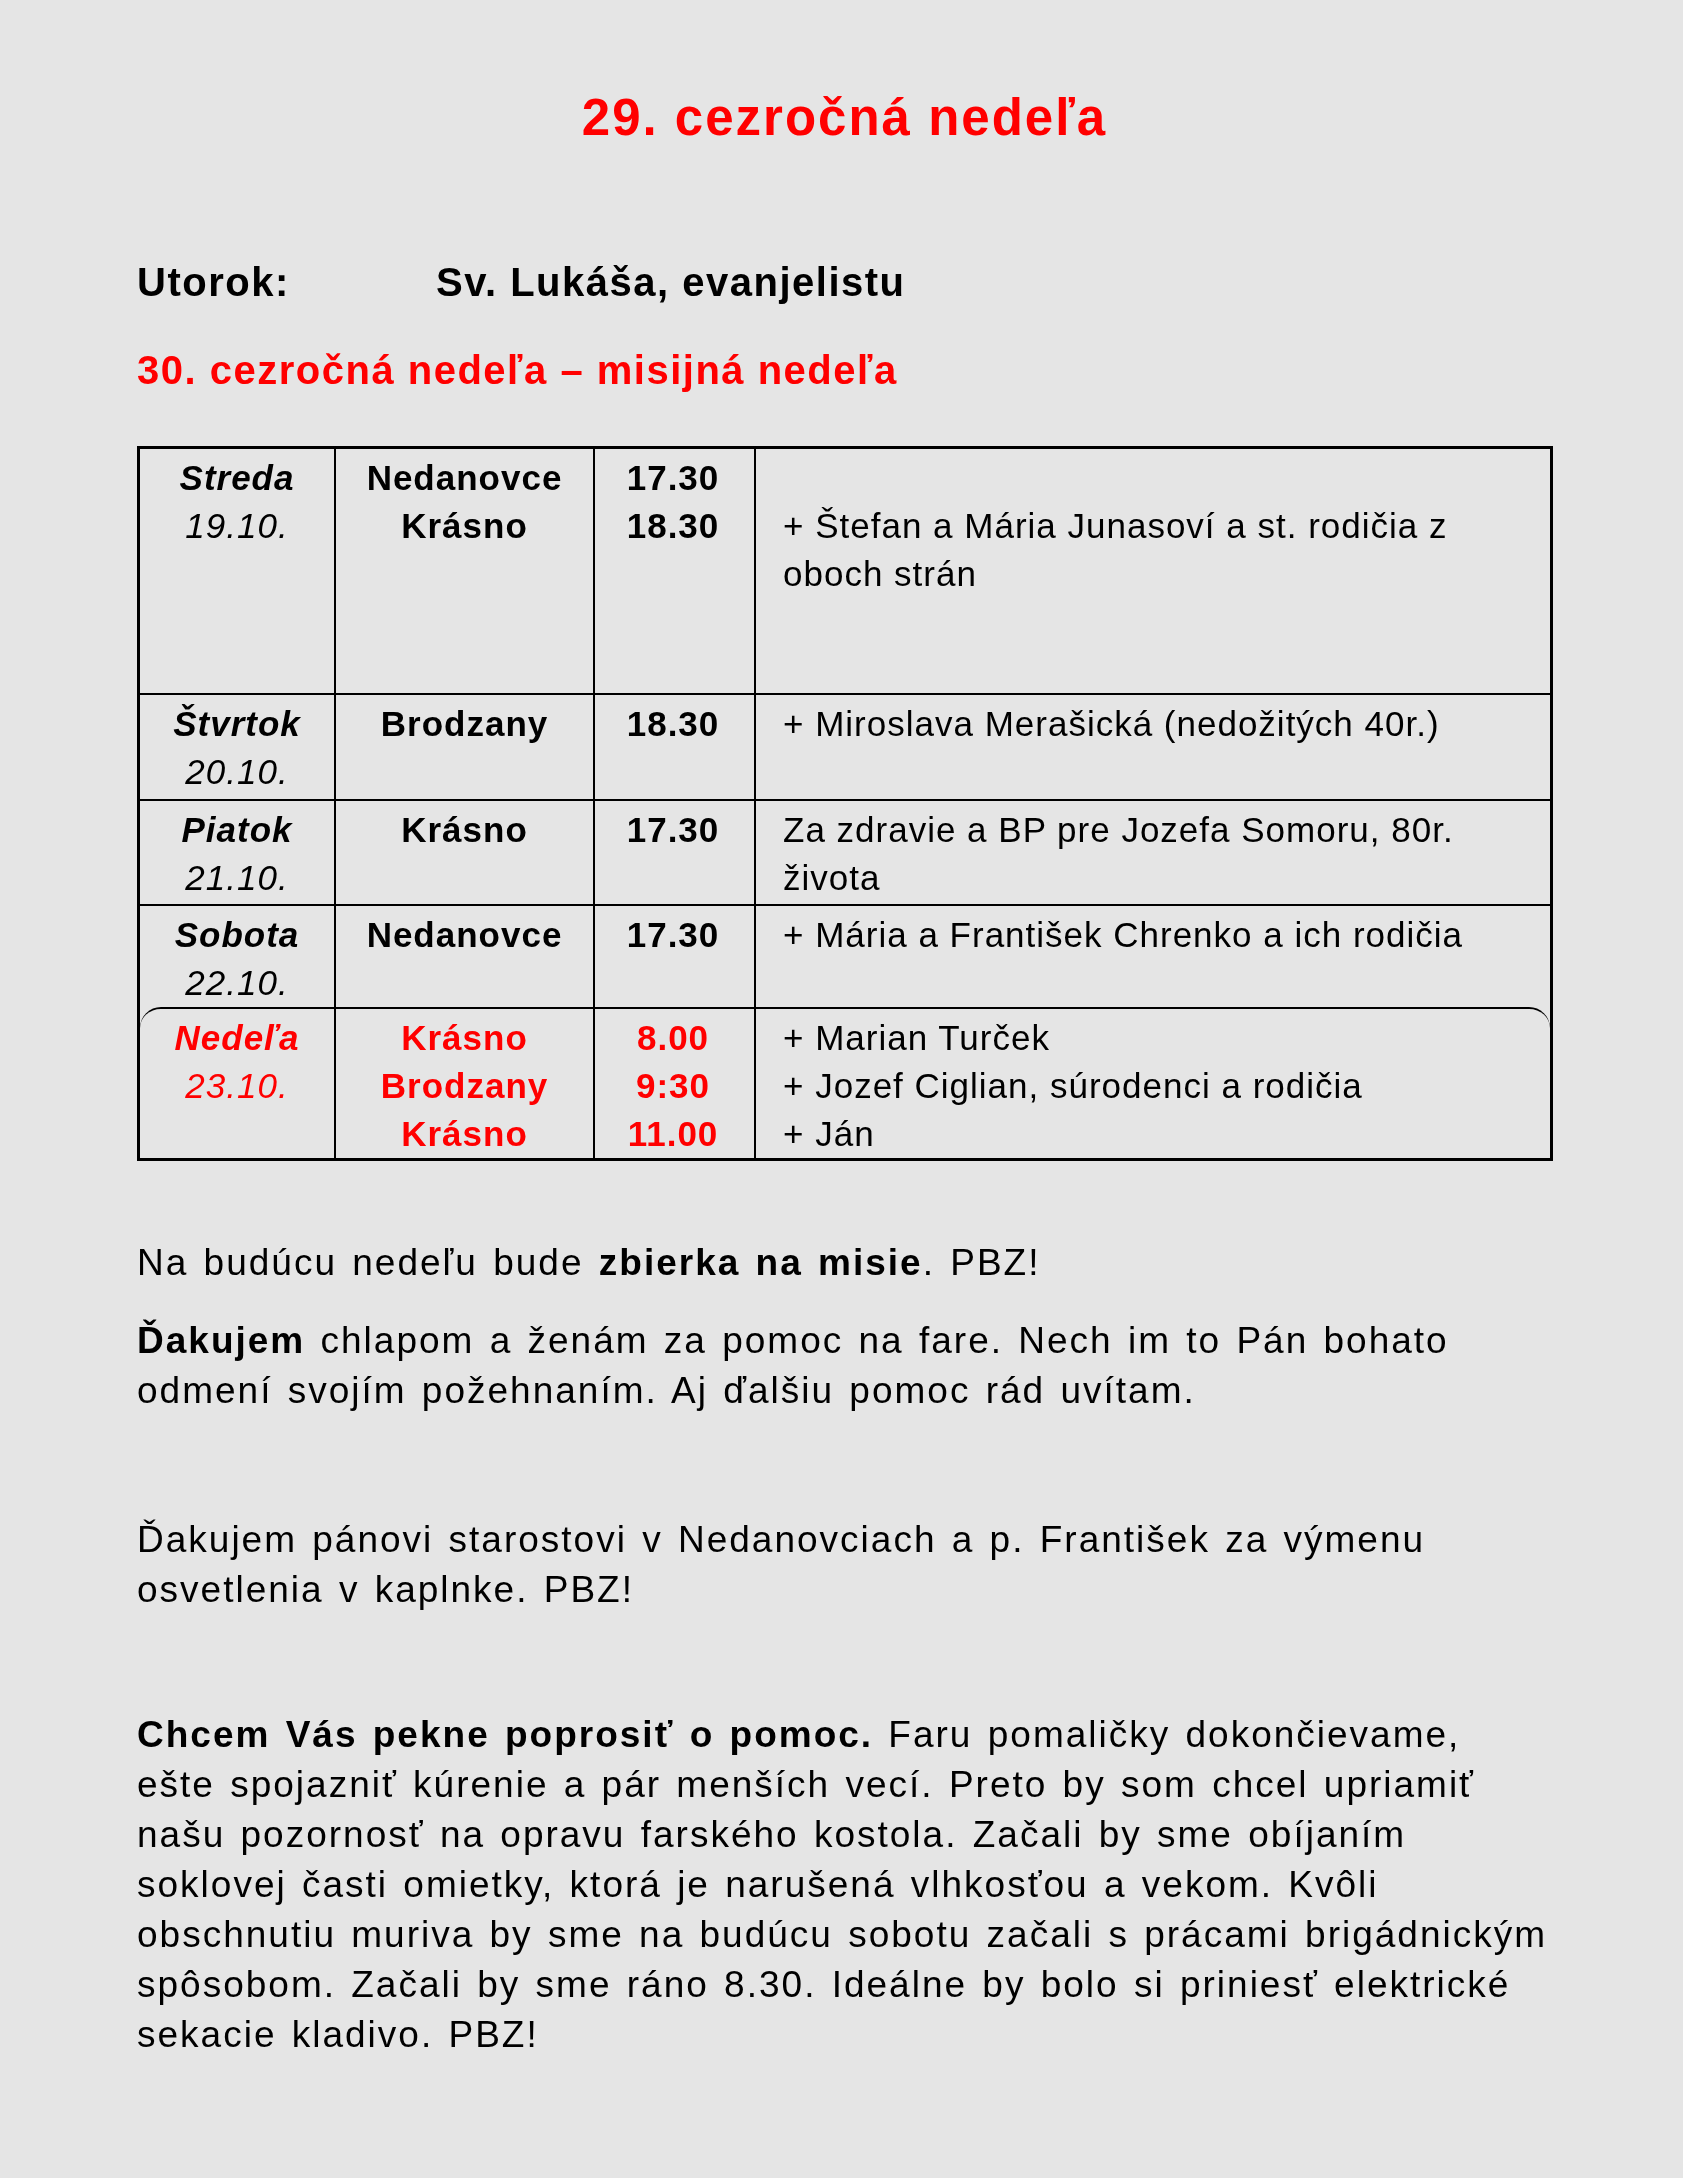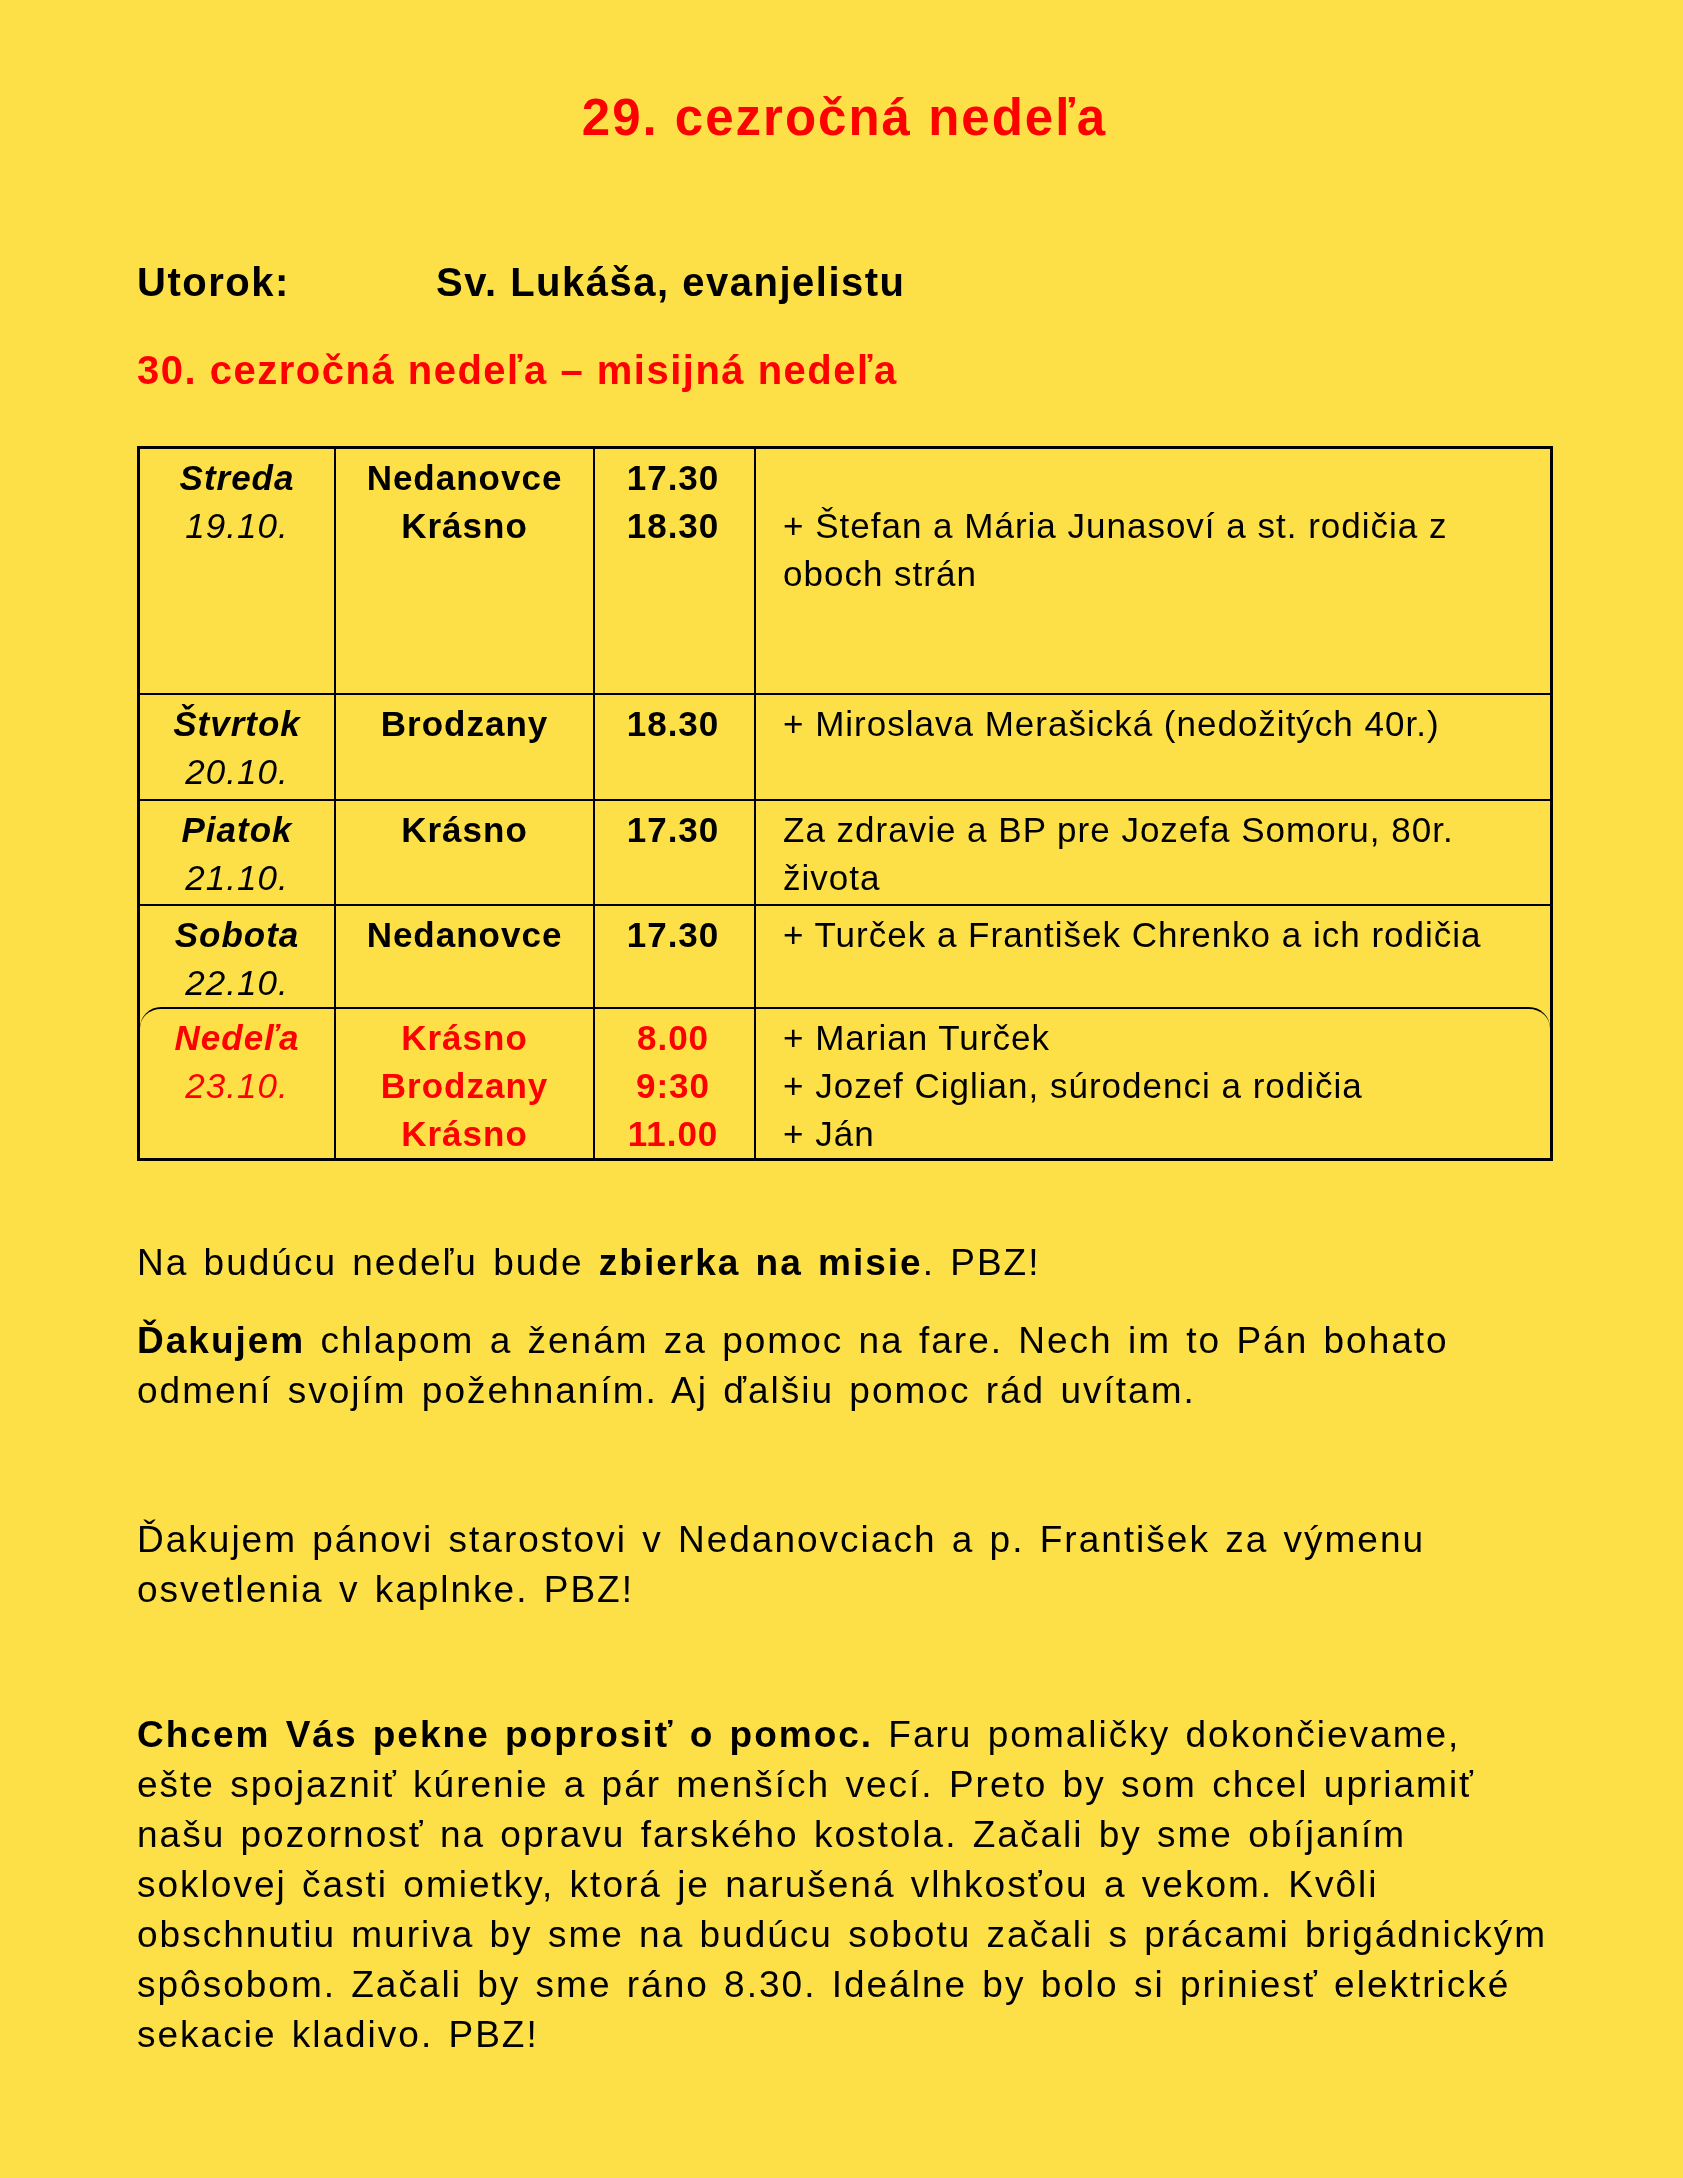--- a/index.html
+++ b/index.html
@@ -1,21 +1,21 @@
 <!DOCTYPE html>
 <html><head>
 <meta charset="utf-8">
 <style>
   html,body { margin:0; padding:0; background:#888; }
   .page {
     position: relative;
     width: 1683px;
     height: 2178px;
     margin: 0 auto;
-    background: #fde047;
+    background: #e5e5e5;
     box-sizing: border-box;
     padding: 87px 131px 4px 137px;
     font-family: "Liberation Sans", "DejaVu Sans", sans-serif;
     color: #000;
   }
   
   .title {
     margin: 0 0 109px 0;
     text-align: center;
     font-size: 51px;
@@ -175,21 +175,21 @@
       <i class="vl vl2"></i>
       <i class="vl vl3"></i>
       <div class="day-cell">
         <div class="day-name">Sobota</div>
         <div class="day-date">22.10.</div>
       </div>
       <div class="entries">
         <div class="entry">
           <div class="place">Nedanovce</div>
           <div class="time">17.30</div>
-          <div class="intention">+ Turček a František Chrenko a ich rodičia</div>
+          <div class="intention">+ Mária a František Chrenko a ich rodičia</div>
         </div>
       </div>
     </div>
 
     <div class="srow r4 red">
       <i class="vl vl1"></i>
       <i class="vl vl2"></i>
       <i class="vl vl3"></i>
       <div class="day-cell">
         <div class="day-name">Nedeľa</div>

